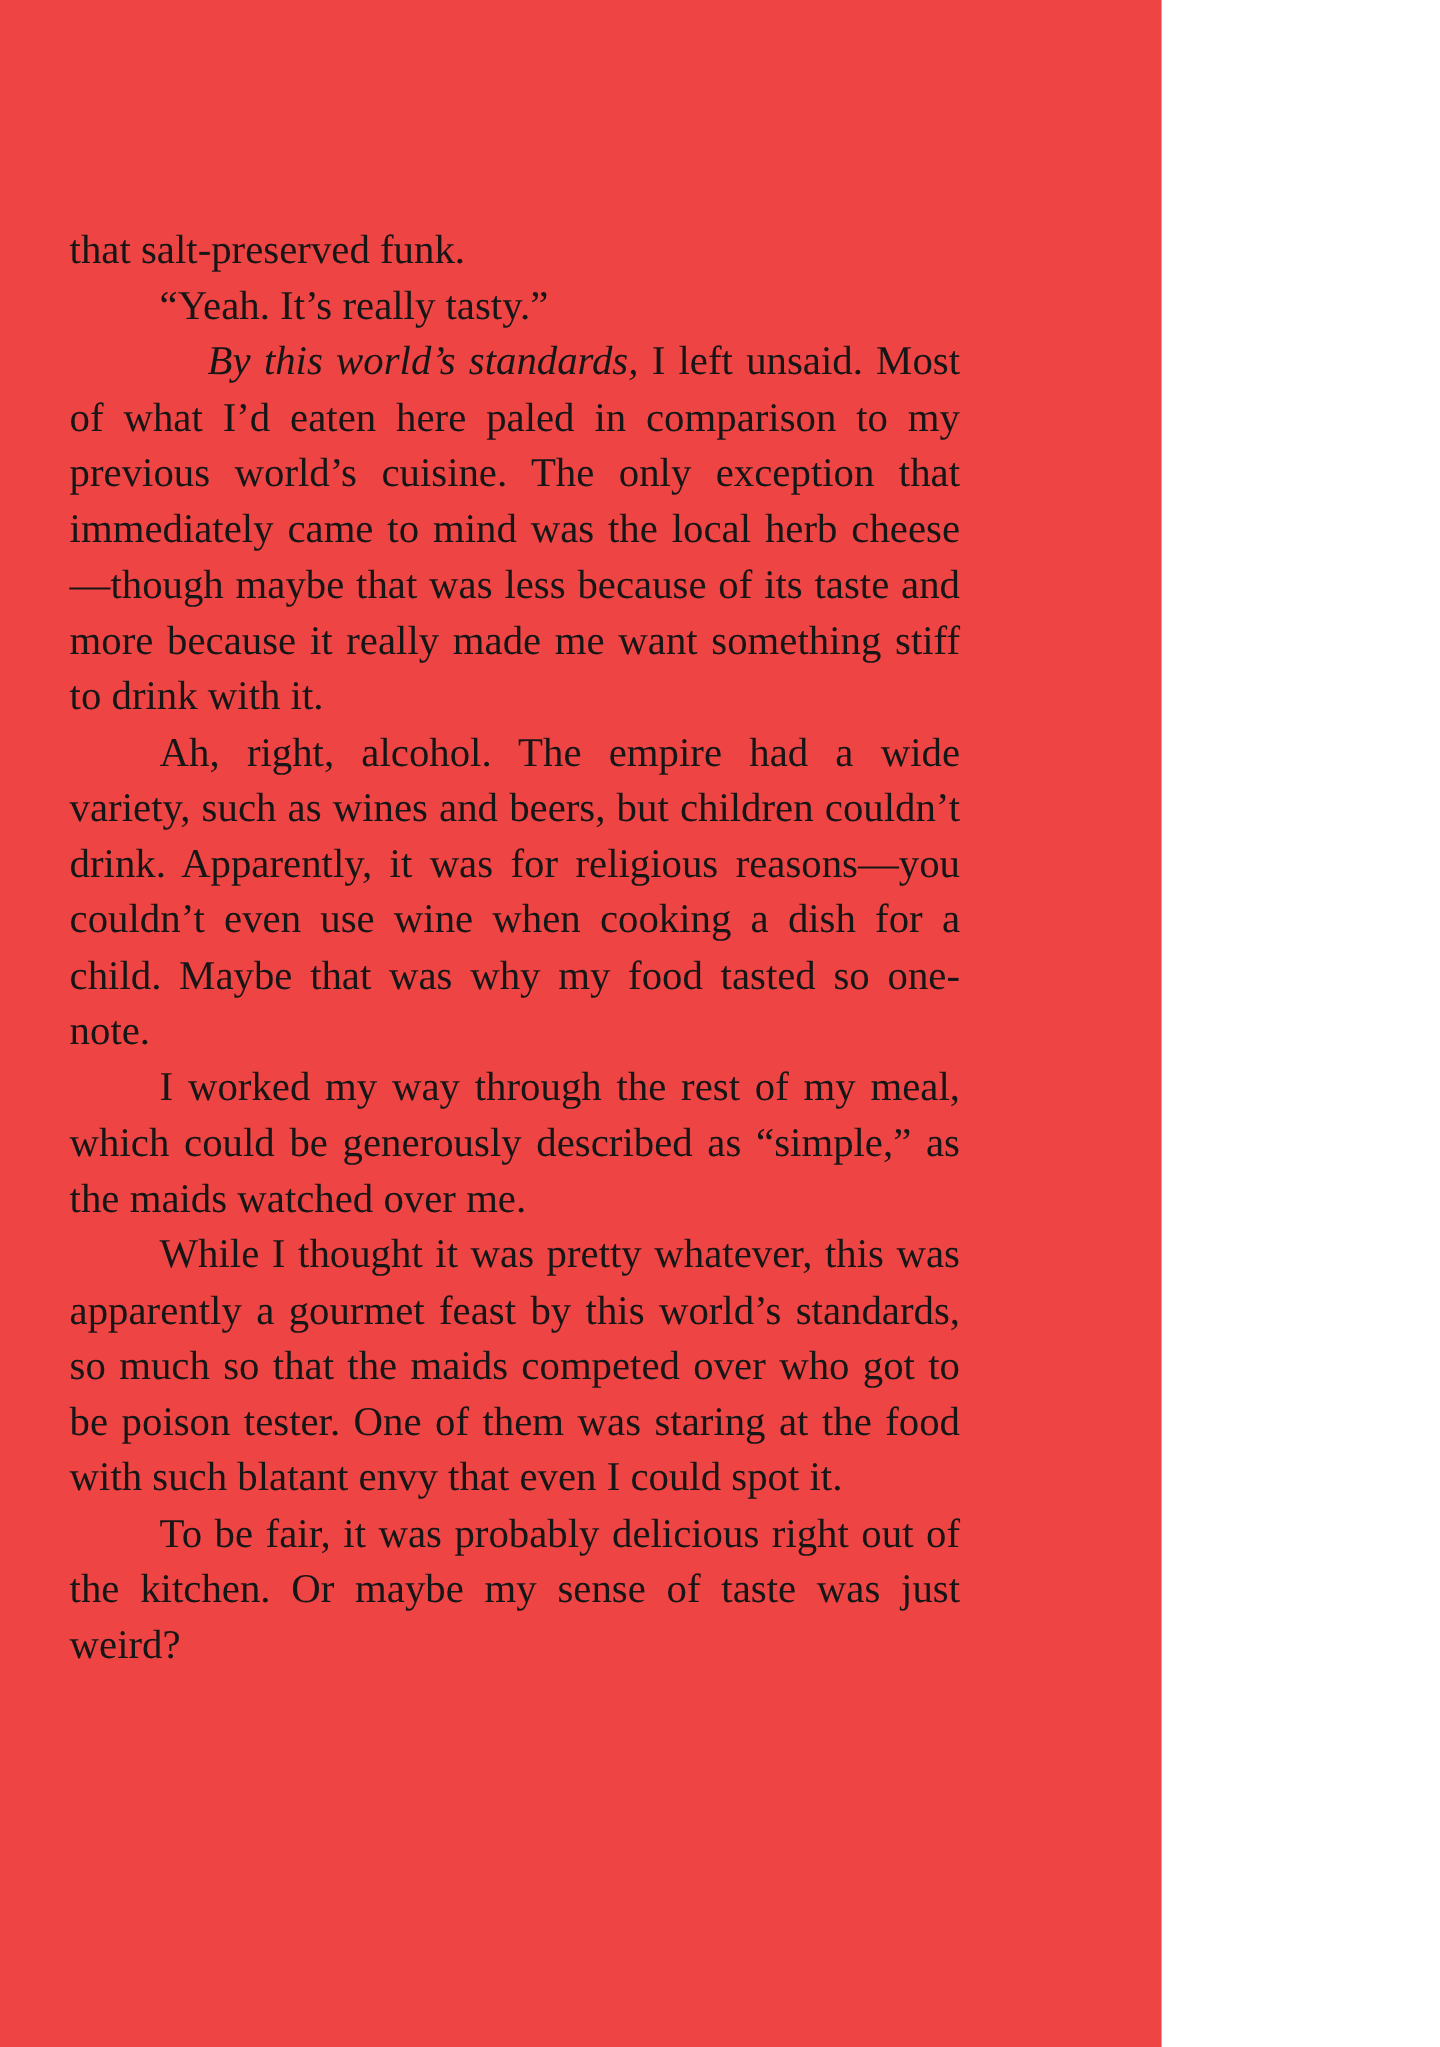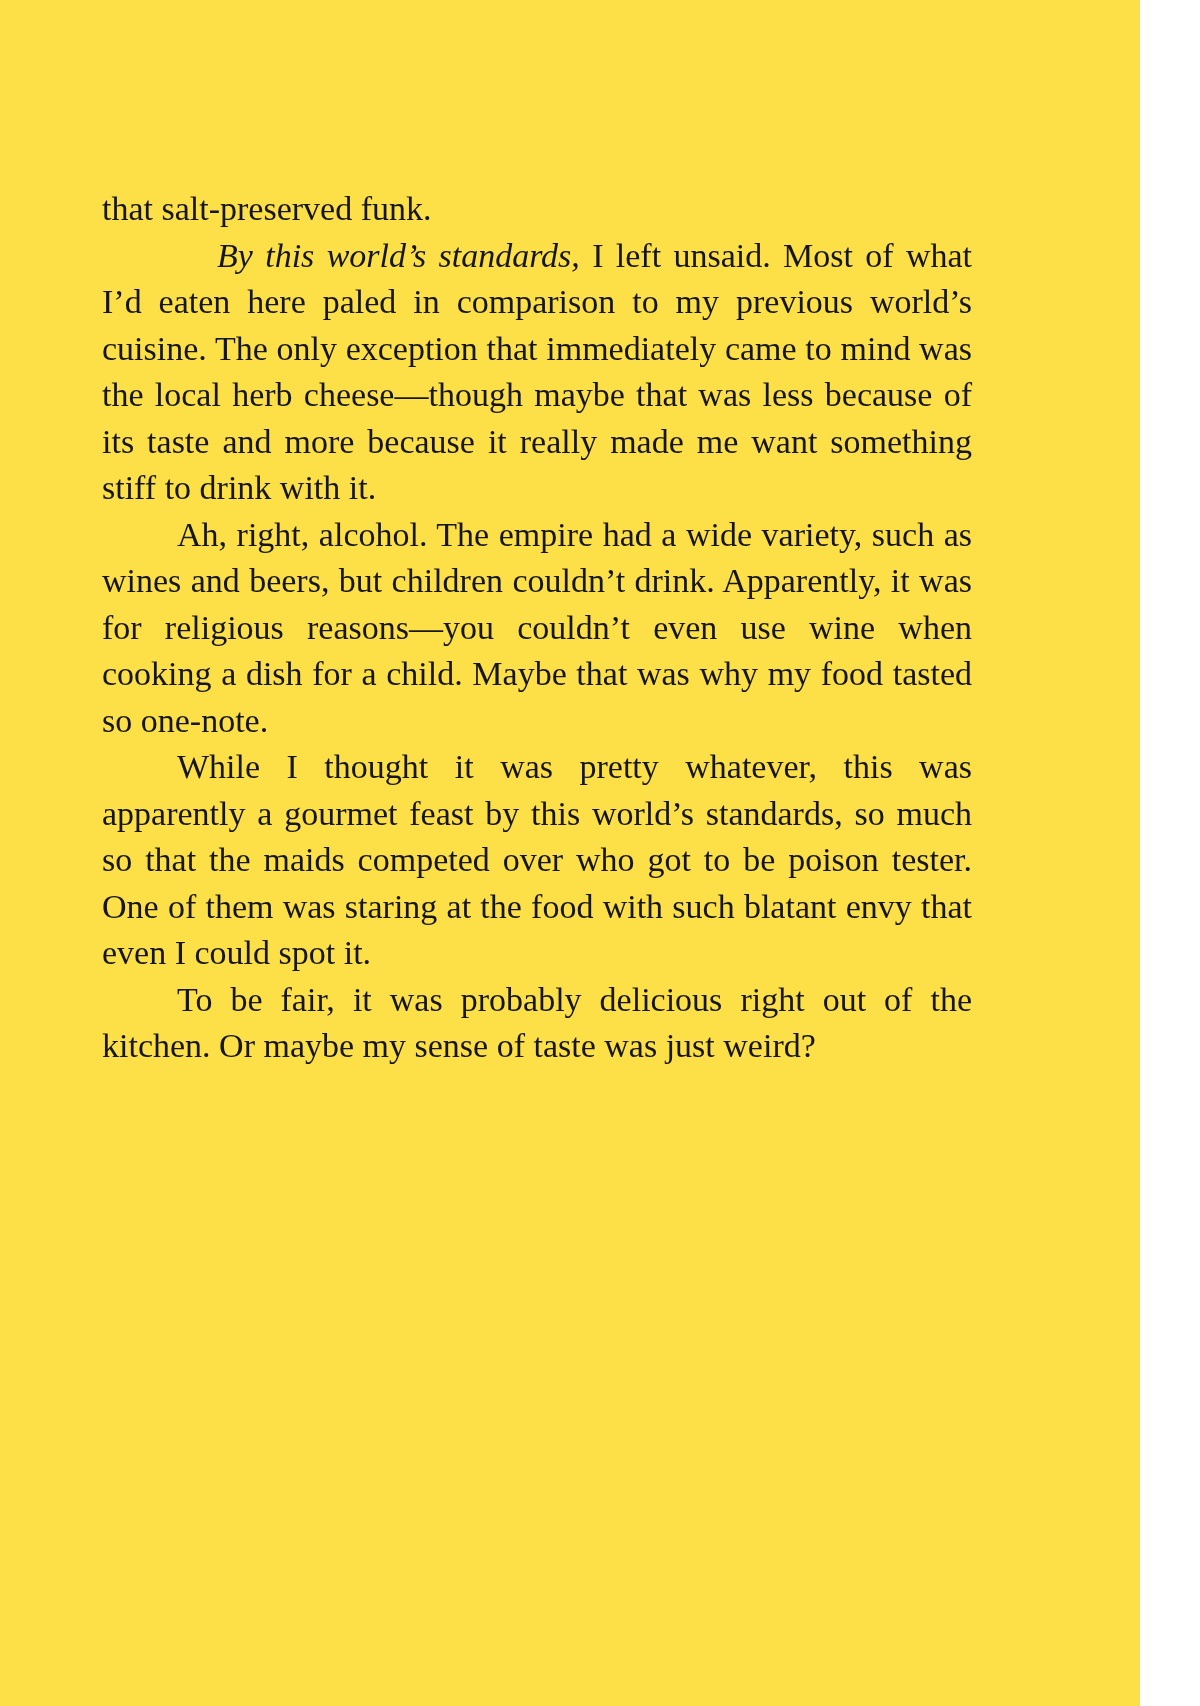--- a/index.html
+++ b/index.html
@@ -2,25 +2,25 @@
 <html><head>
 <meta charset="utf-8">
 <style>
   html, body {
     margin: 0;
     padding: 0;
     background: #ffffff;
   }
   .page {
     position: relative;
-    width: 1140px;
+    width: 968px;
     height: 1706px;
-    background: #fde047;
+    background: #ef4444;
     box-sizing: border-box;
-    padding: 186px 168px 0 102px;
+    padding: 186px 168px 0 58px;
     overflow: hidden;
   }
   .text-block {
     font-family: "Liberation Serif", "DejaVu Serif", serif;
     font-size: 34px;
     line-height: 46.5px;
     color: #161616;
     text-align: justify;
     text-justify: inter-word;
   }
@@ -35,18 +35,20 @@
     font-style: italic;
     margin-left: 40px;
   }
 </style>
 </head>
 <body>
 
 <div class="page">
   <div class="text-block" style="color: rgb(22, 22, 22);">
       <p class=""><span class="">that salt-preserved funk.</span></p>
+      <p class="indent"><span class="">“Yeah. It’s really tasty.”</span></p>
       <p class="indent"><span class="italic">By this world’s standards,</span><span class=""> I left unsaid. Most of what I’d eaten here paled in comparison to my previous world’s cuisine. The only exception that immediately came to mind was the local herb cheese—though maybe that was less because of its taste and more because it really made me want something stiff to drink with it.</span></p>
       <p class="indent"><span class="">Ah, right, alcohol. The empire had a wide variety, such as wines and beers, but children couldn’t drink. Apparently, it was for religious reasons—you couldn’t even use wine when cooking a dish for a child. Maybe that was why my food tasted so one-note.</span></p>
+      <p class="indent"><span class="">I worked my way through the rest of my meal, which could be generously described as “simple,” as the maids watched over me.</span></p>
       <p class="indent"><span class="">While I thought it was pretty whatever, this was apparently a gourmet feast by this world’s standards, so much so that the maids competed over who got to be poison tester. One of them was staring at the food with such blatant envy that even I could spot it.</span></p>
       <p class="indent"><span class="">To be fair, it was probably delicious right out of the kitchen. Or maybe my sense of taste was just weird?</span></p>
     </div>
 </div>
 
 </body></html>

